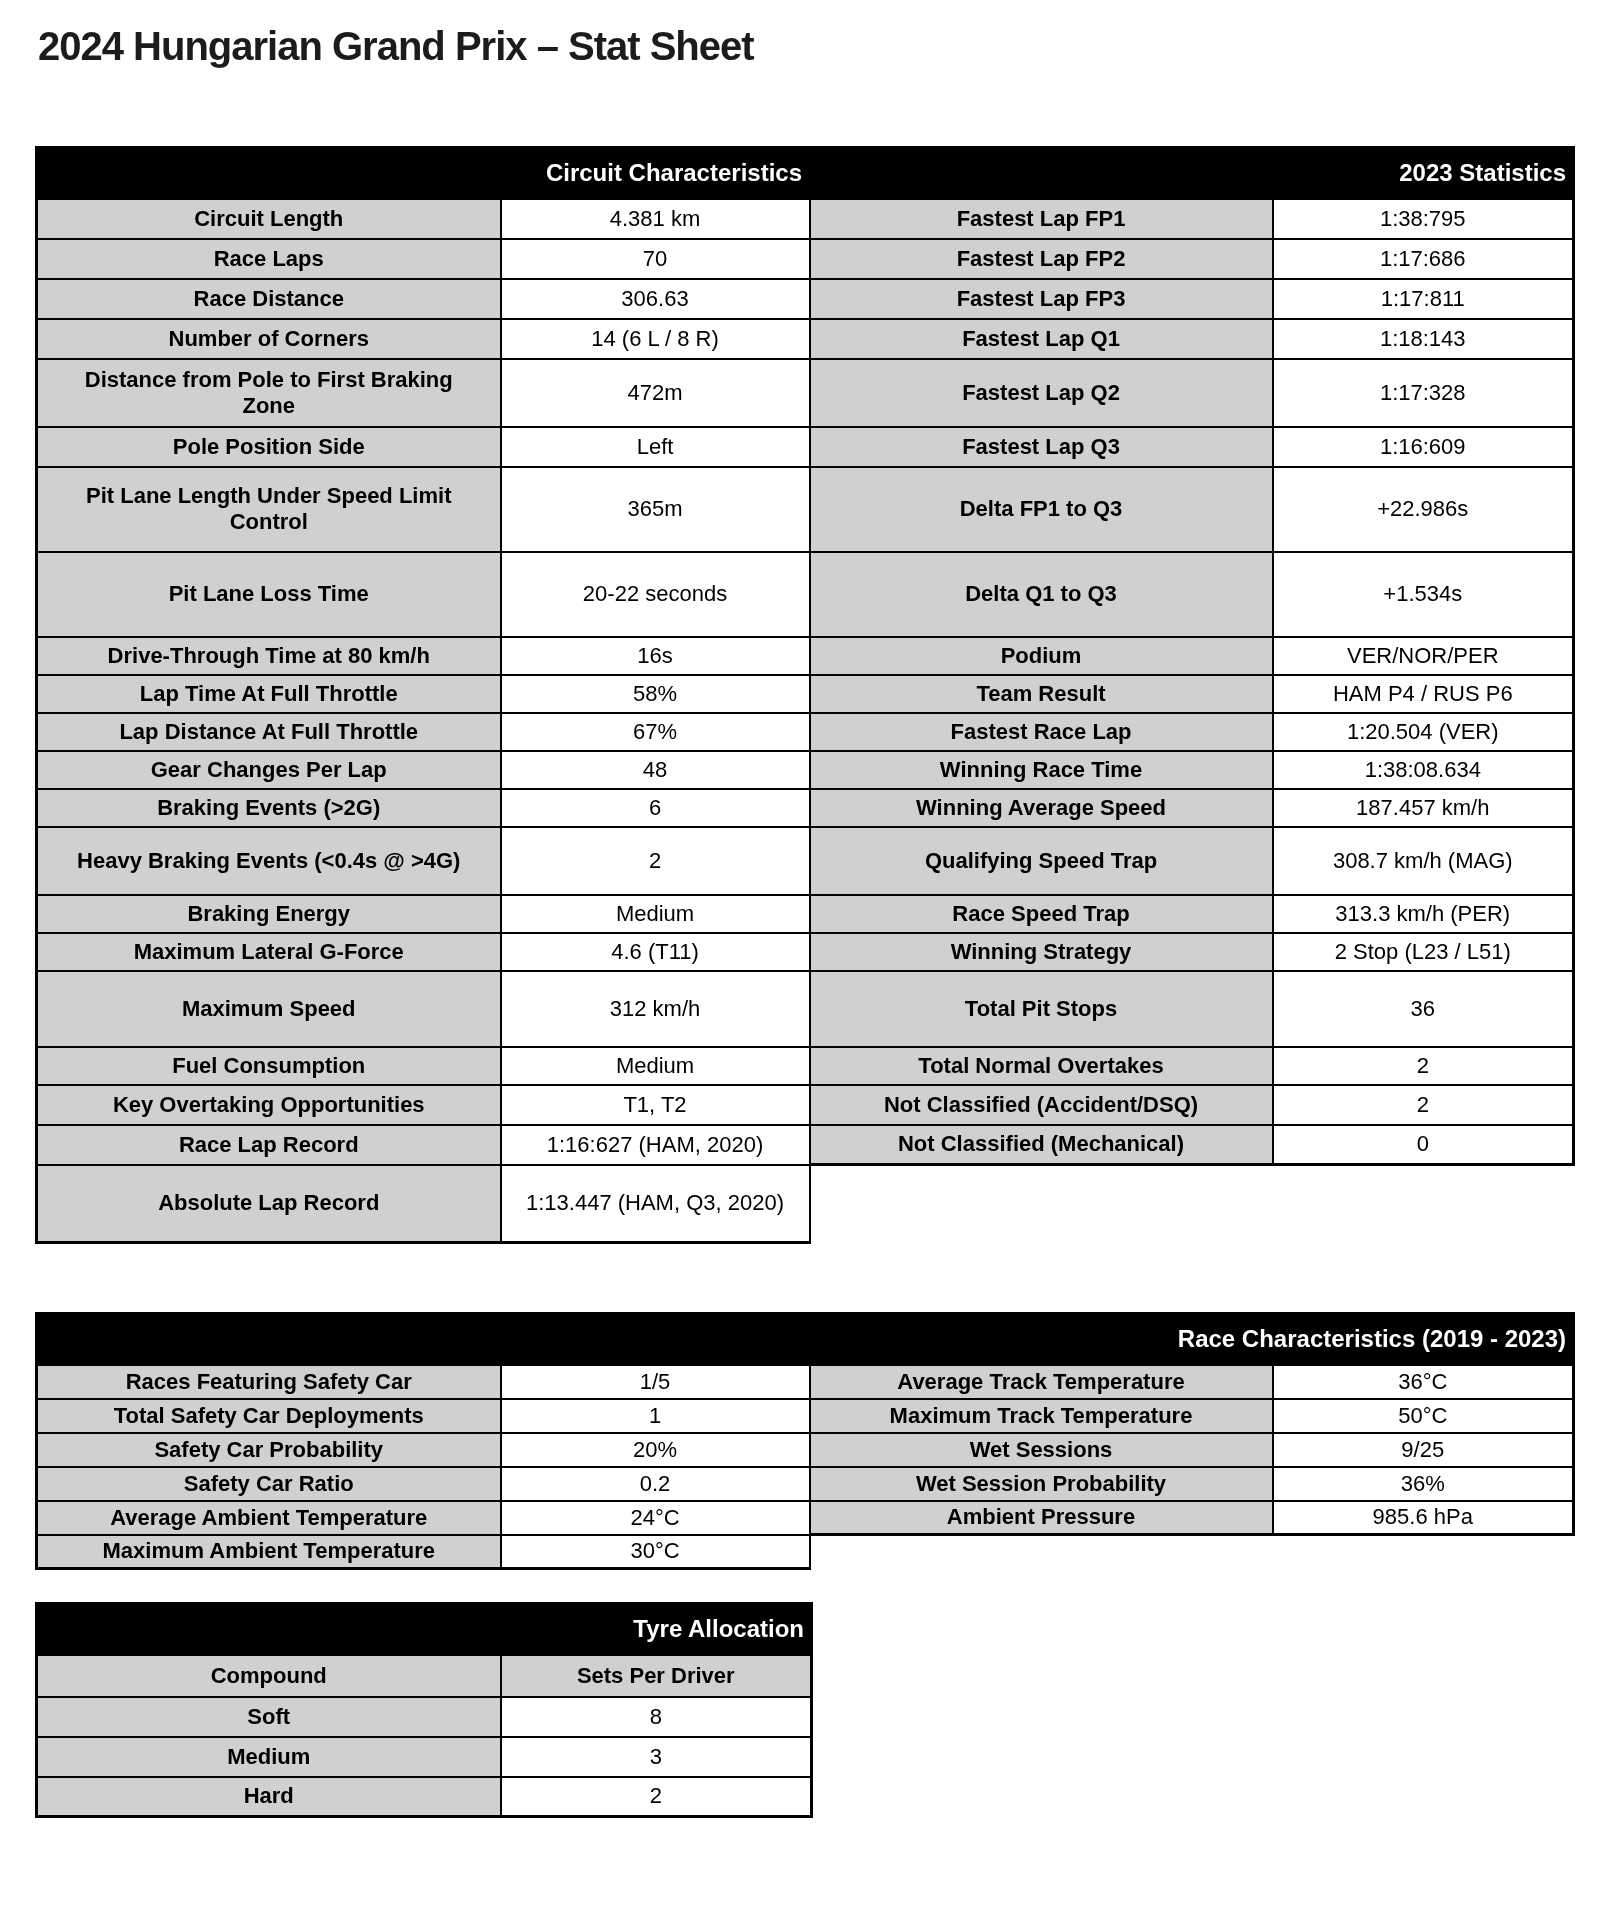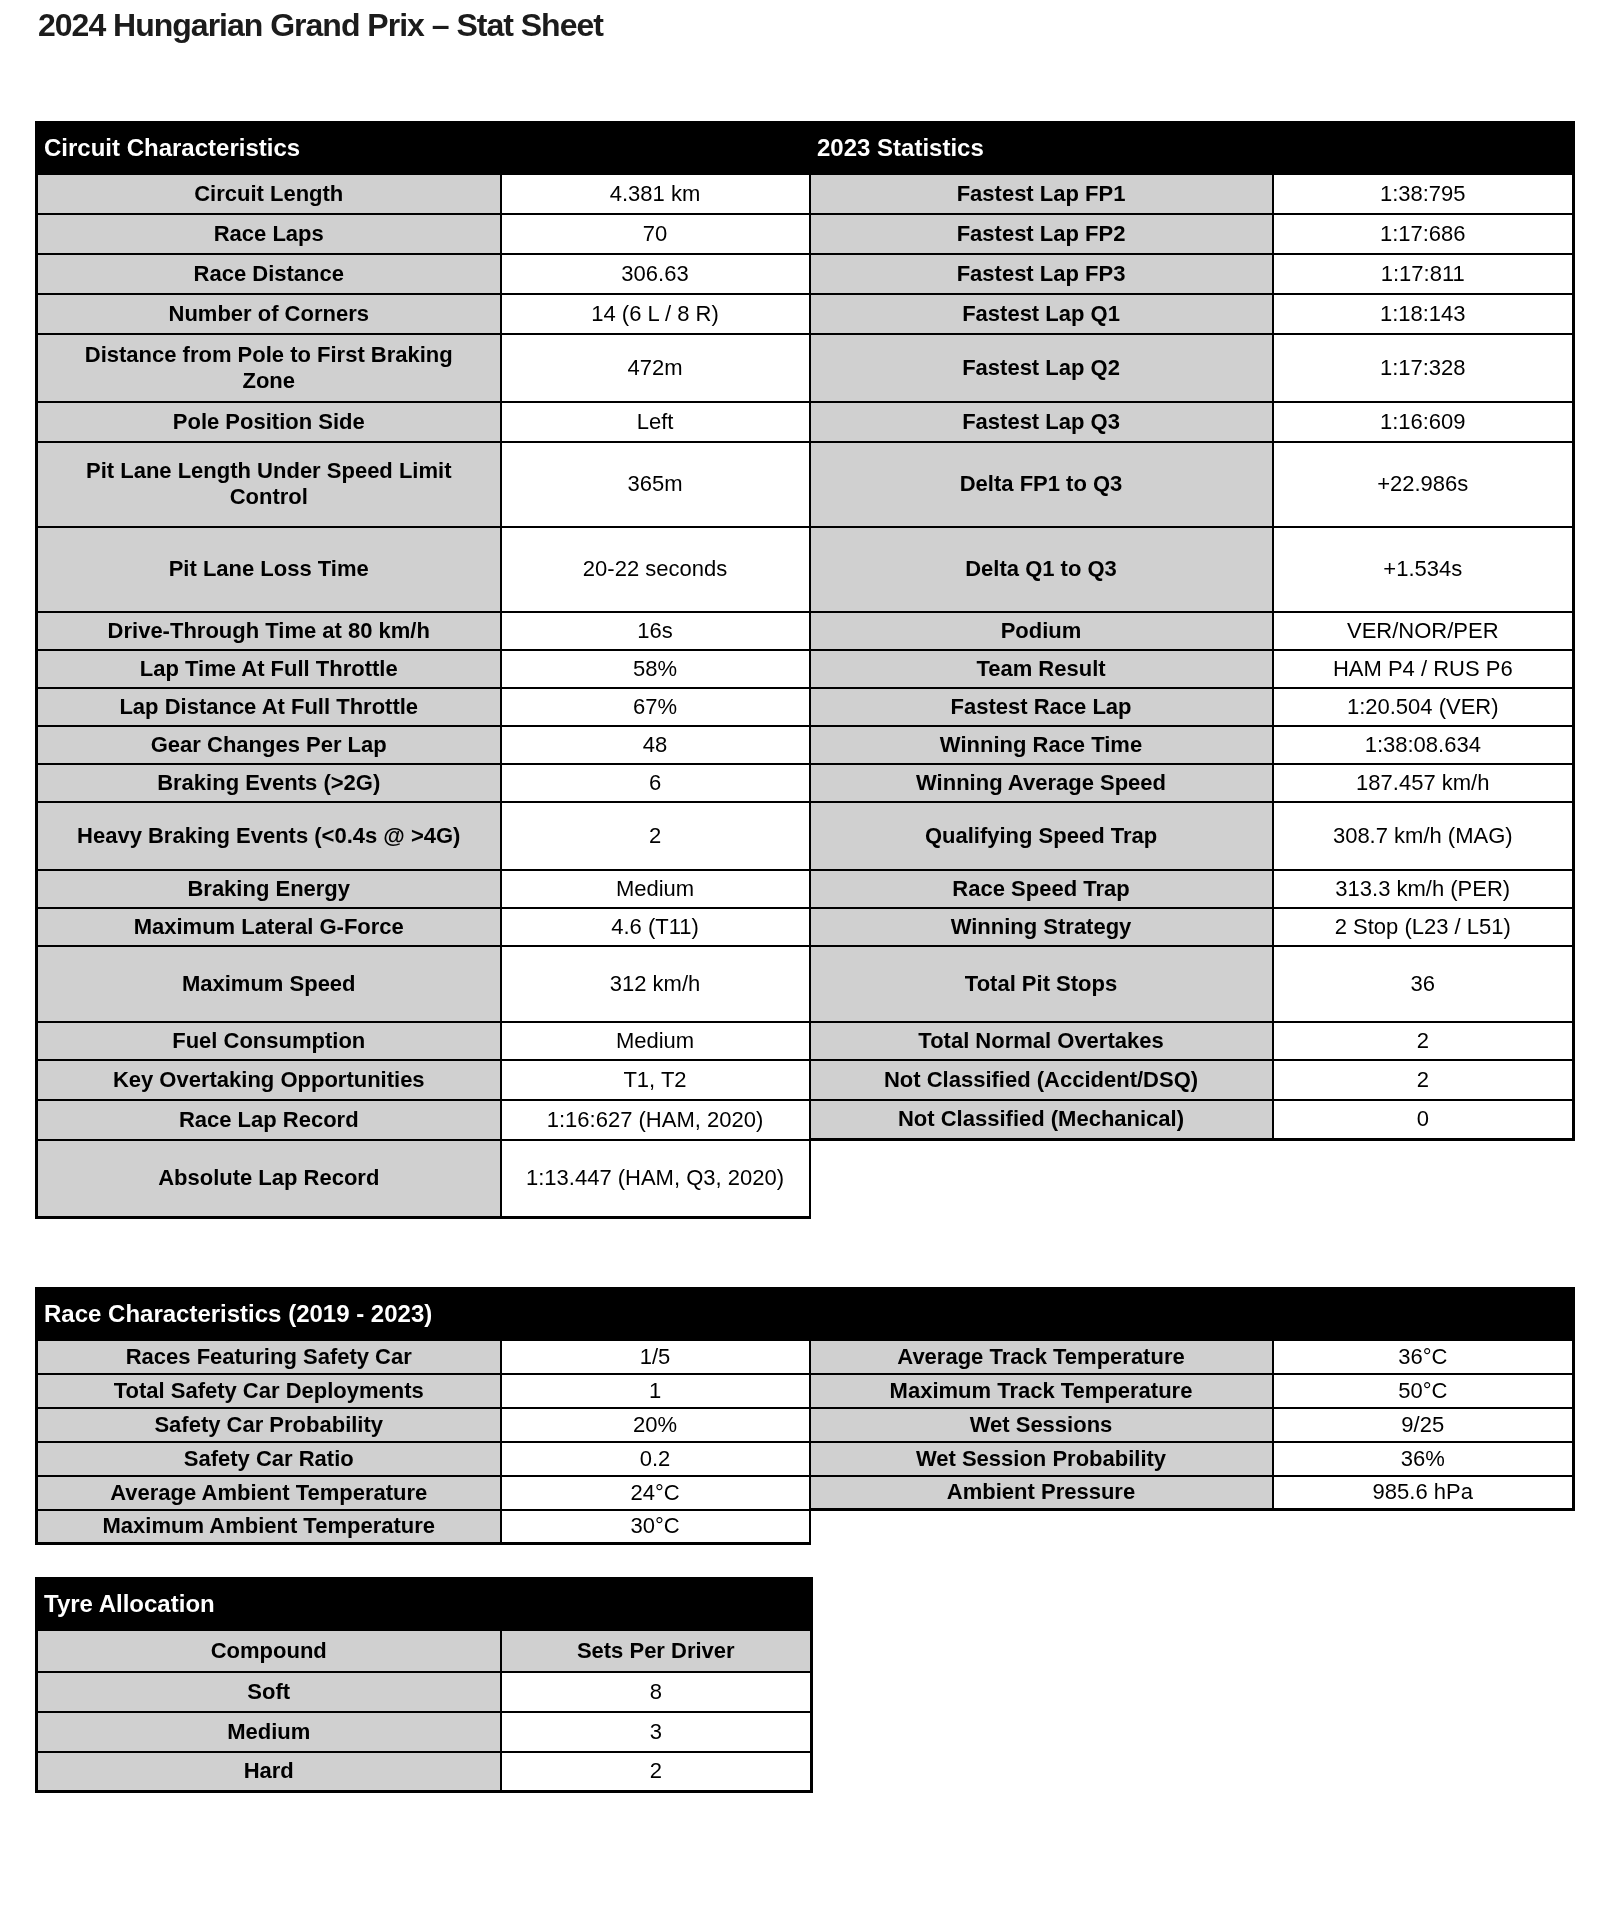--- a/index.html
+++ b/index.html
@@ -14,43 +14,43 @@
   *{box-sizing:border-box;}
   html,body{margin:0;padding:0;}
   body{
     width:1612px;height:1920px;
     background:var(--page-bg);
     font-family:"Liberation Sans","DejaVu Sans",sans-serif;
     color:#000;
   }
   .page{padding:0 35px 40px 35px;}
   h1{
-    margin:8px 0 0 3px;
-    font-size:32px;
+    margin:24px 0 0 3px;
+    font-size:40px;
     line-height:1.1;
     font-weight:bold;
     letter-spacing:-1px;
     color:var(--title-color);
   }
   table.sheet{
     border-collapse:collapse;
     table-layout:fixed;
     margin:0;
   }
   table.main{width:1537px;margin-top:78px;}
   table.race{width:1537px;margin-top:68px;}
   table.tyre{width:775px;margin-top:32px;}
   .sheet th{
     background:var(--header-bg);
     color:var(--header-fg);
     font-weight:bold;
     font-size:24px;
     border:3px solid var(--border-color);
     padding:10px 6px;
-    text-align:left;
+    text-align:right;
   }
   .sheet td{
     border:2px solid var(--border-color);
     font-size:22px;
     text-align:center;
     vertical-align:middle;
     line-height:1.18;
   }
   .sheet td.lbl{
     background:var(--label-bg);

